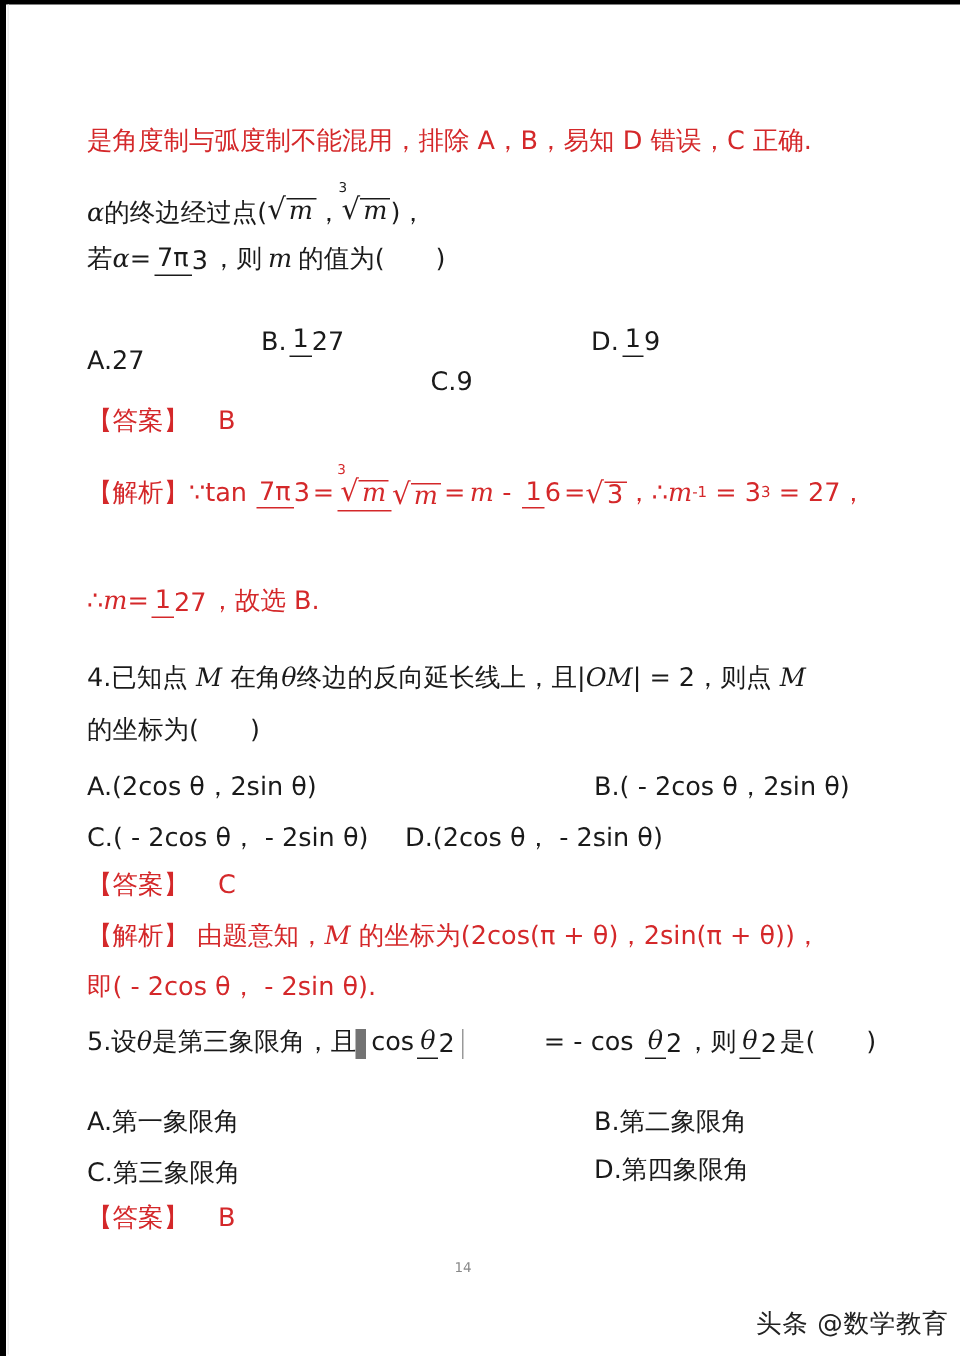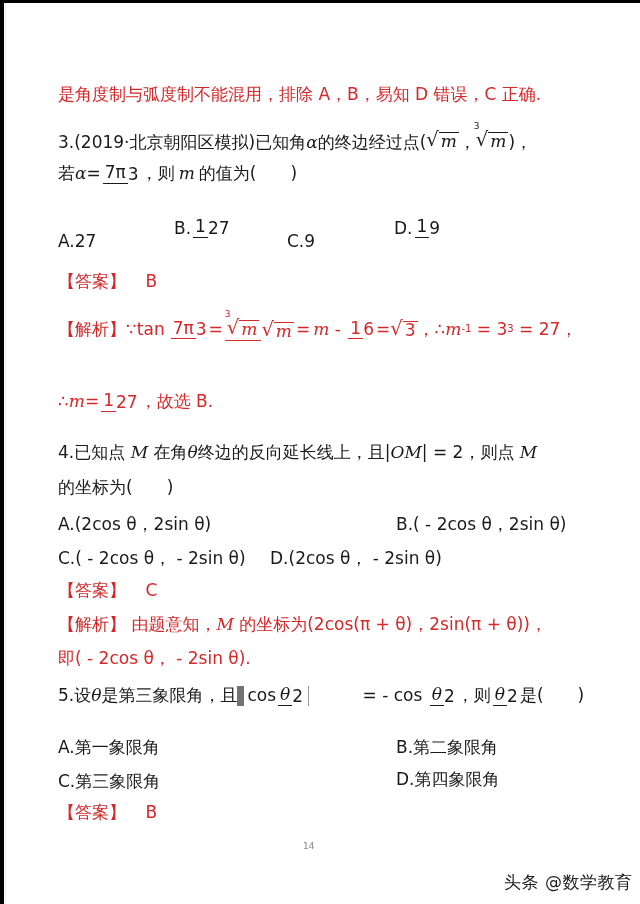--- a/index.html
+++ b/index.html
@@ -30,21 +30,20 @@
 </head>
 <body>
 
 <div class="frame-top"></div>
 <div class="frame-left"></div>
 <div class="frame-inner"></div>
 
 <div class="line red" style="top:86px;">是角度制与弧度制不能混用，排除 A，B，易知 D 错误，C 正确.</div>
 
 <div class="line" style="top:130px; display:flex; align-items:flex-end;">
-  <span>3.(2019·北京朝阳区模拟)已知角</span>
   <span class="it">α</span>
   <span>的终边经过点(</span>
   <span class="sqrt">
       <span class="rad">√</span>
       <span class="arg it">m</span>
     </span>
   <span>，</span>
   <span class="sqrt">
       <span class="idx">3</span>
       <span class="rad">√</span>
@@ -67,21 +66,21 @@
 </div>
 
 <div class="opt" style="left:58px; top:231px;">A.27</div>
 <div class="opt" style="left:174px; top:218px; display:flex; align-items:center;">
   <span>B.</span>
   <span class="frac">
       <span class="num">1</span>
       <span class="den">27</span>
     </span>
 </div>
-<div class="opt" style="left:287px; top:231px;">C.9</div>
+<div class="opt" style="left:287px; top:245px;">C.9</div>
 <div class="opt" style="left:394px; top:218px; display:flex; align-items:center;">
   <span>D.</span>
   <span class="frac">
       <span class="num">1</span>
       <span class="den">9</span>
     </span>
 </div>
 
 <div class="line" style="top:273px;">
   <span class="tag">【答案】</span>

